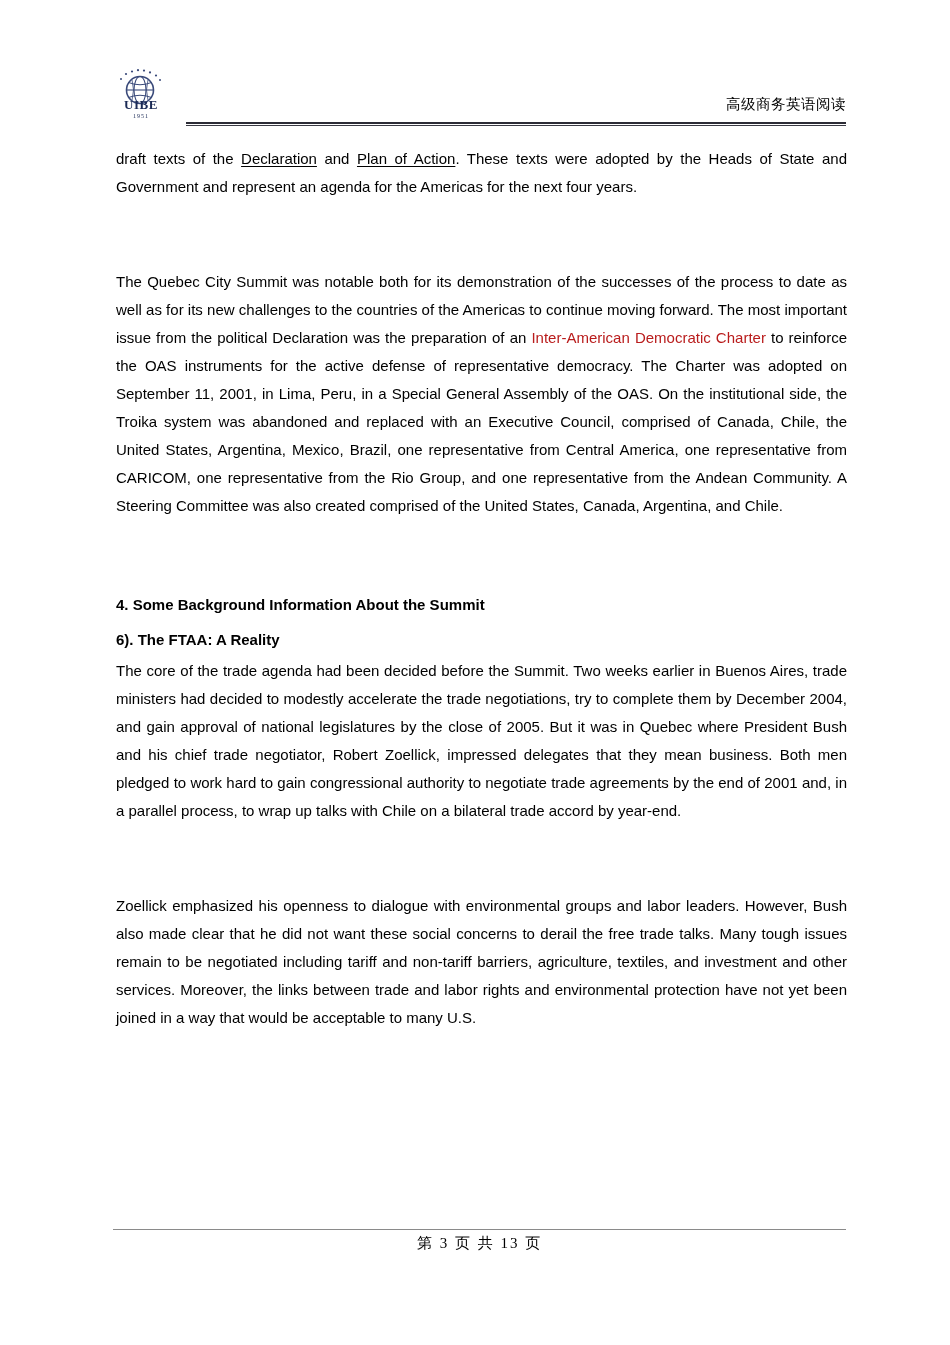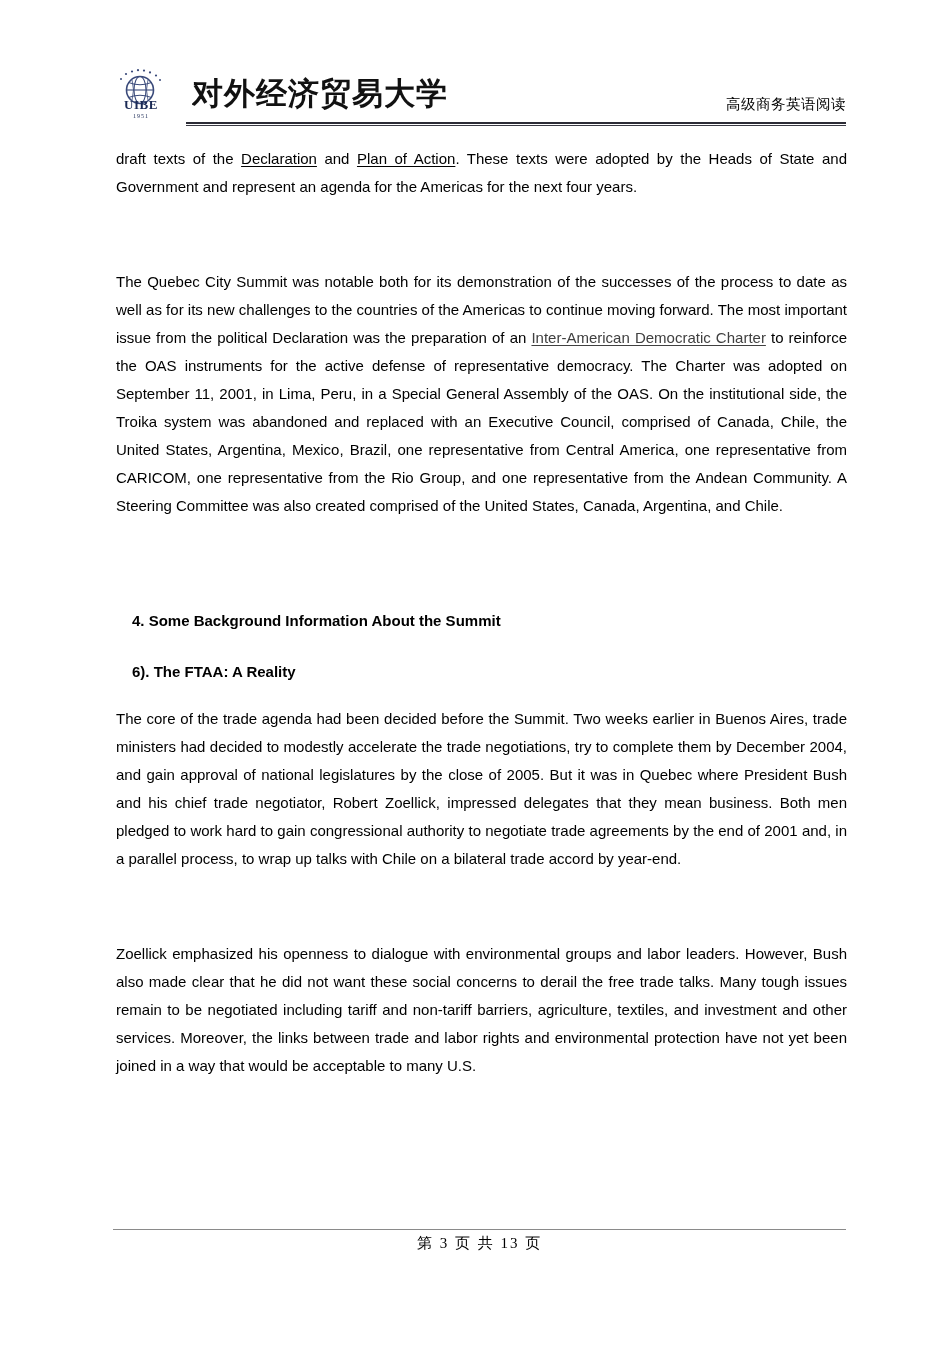--- a/index.html
+++ b/index.html
@@ -111,28 +111,27 @@
   }
 
   p.spacer { margin: 0; height: 35px; }
   p.spacer-half { margin: 0; height: 32px; }
 
   .u-plain {
     text-decoration: underline;
     text-underline-offset: 2px;
   }
   .link {
-    color: #404040;
-    text-decoration: underline;
+    color: #b91c1c;
     text-underline-offset: 2px;
     cursor: pointer;
   }
 
   h4.heading {
-    margin: 16px;
+    margin: 0;
     font-size: 15px;
     line-height: 35px;
     font-weight: bold;
     color: #000000;
     font-family: "Liberation Sans", sans-serif;
   }
 
   
   .footer {
     position: absolute;
@@ -185,25 +184,20 @@
             <path d="M18.5 31.5 Q30 27 41.5 31.5" fill="none" stroke="#3a4a7a" stroke-width="1"></path>
             <path d="M22 13.5 Q25 24 22 34.5" fill="none" stroke="#3a4a7a" stroke-width="0.8"></path>
             <path d="M38 13.5 Q35 24 38 34.5" fill="none" stroke="#3a4a7a" stroke-width="0.8"></path>
 
             <text x="31" y="43" font-family="Liberation Serif, serif" font-size="13" font-weight="bold" fill="#1b2a55" text-anchor="middle" letter-spacing="0.5">UIBE</text>
 
             <text x="31" y="51.5" font-family="Liberation Serif, serif" font-size="6" fill="#1b2a55" text-anchor="middle" letter-spacing="1">1951</text>
           </svg>
         </div>
 
-        <div class="brand-script">
-          <svg viewBox="0 0 270 44" width="270" height="44" aria-hidden="true">
-            <text x="0" y="33" font-family="DejaVu Serif, serif" font-size="31" font-weight="bold" fill="#111111" letter-spacing="1">对外经济贸易大学</text>
-          </svg>
-        </div>
       </div>
 
       <div class="header-course">高级商务英语阅读</div>
     </div>
 
     <div class="header-rule">
       <div class="thick"></div>
       <div class="gap"></div>
       <div class="thin"></div>
     </div>

